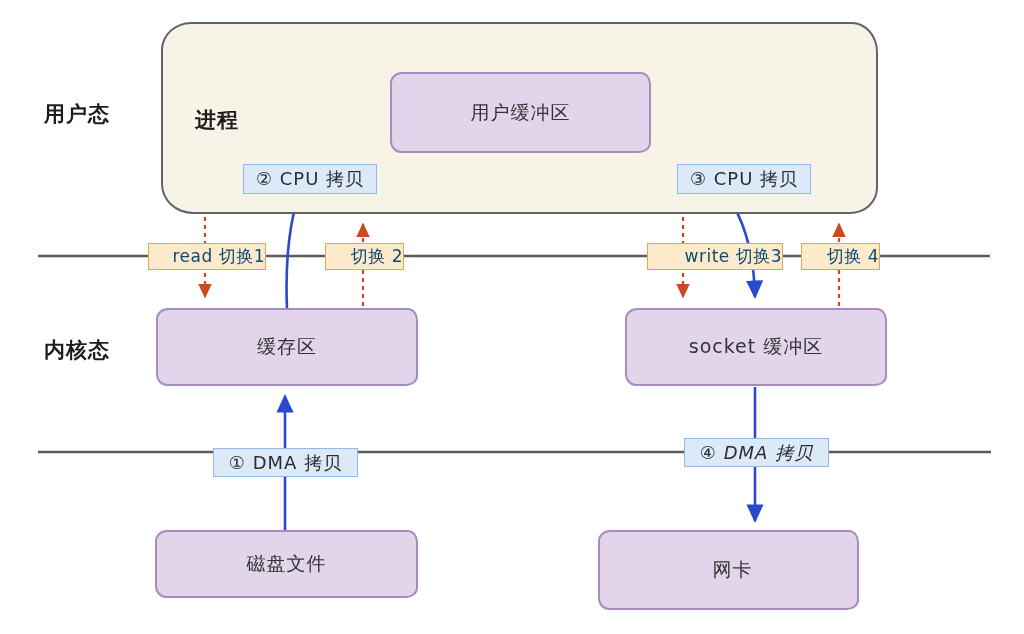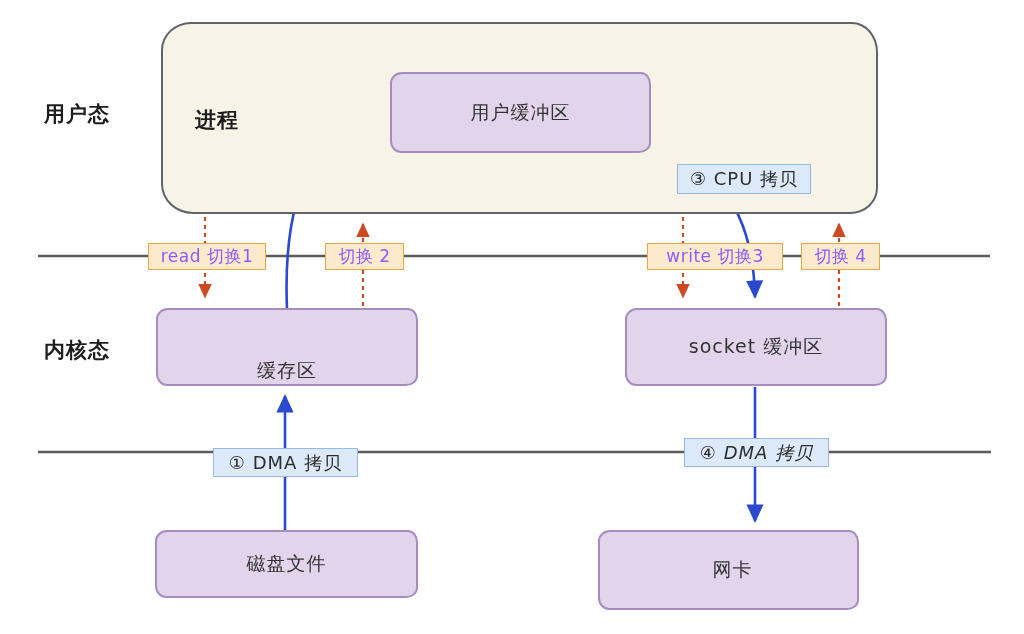--- a/index.html
+++ b/index.html
@@ -32,43 +32,43 @@
   .node{
     position:absolute;
     background:#e2d5eb;
     border:2px solid #a78cbf;
     border-radius:12px 10px 12px 11px / 11px 12px 10px 12px;
     box-sizing:border-box;
     display:flex;align-items:center;justify-content:center;
     font-size:19px;color:#333333;letter-spacing:1px;white-space:nowrap;
   }
   .node-user-buffer{left:390px;top:72px;width:261px;height:81px;}
-  .node-kernel-buffer{left:156px;top:308px;width:262px;height:78px;align-items:flex-end;}
+  .node-kernel-buffer{left:156px;top:308px;width:262px;height:78px;}
   .node-socket-buffer{left:625px;top:308px;width:262px;height:78px;}
   .node-disk-file{left:155px;top:530px;width:263px;height:68px;}
   .node-nic{left:598px;top:530px;width:261px;height:80px;padding-left:8px;}
   .copy-label{
     position:absolute;
     background:#dbe9f9;
     border:1.5px solid #94b9e5;
     box-sizing:border-box;
     display:flex;align-items:center;justify-content:center;
     font-size:18px;color:#2d2d2d;letter-spacing:1px;white-space:nowrap;
   }
   .copy-cpu-2{left:243px;top:164px;width:134px;height:30px;}
   .copy-cpu-3{left:677px;top:164px;width:134px;height:30px;}
   .copy-dma-1{left:213px;top:448px;width:145px;height:29px;}
   .copy-dma-4{left:684px;top:438px;width:145px;height:29px;font-style:italic;}
   .switch-label{
     position:absolute;
     background:#fdeacd;
     border:1.5px solid #e2a944;
     box-sizing:border-box;
-    display:flex;align-items:center;justify-content:center;
-    font-size:17px;color:#8b5cf6;letter-spacing:0.5px;white-space:nowrap;
+    display:flex;align-items:center;justify-content:flex-end;
+    font-size:17px;color:#0c4a6e;letter-spacing:0.5px;white-space:nowrap;
   }
   .switch-read-1{left:148px;top:243px;width:118px;height:27px;}
   .switch-2{left:325px;top:243px;width:79px;height:27px;}
   .switch-write-3{left:619px;top:243px;width:136px;height:27px;margin-left:28px;}
   .switch-4{left:801px;top:243px;width:79px;height:27px;}
 </style>
 </head>
 <body>
 
 <div id="canvas">
@@ -113,20 +113,23 @@
   <div class="node node-socket-buffer">
     <span>socket 缓冲区</span>
   </div>
   <div class="node node-disk-file">
     <span>磁盘文件</span>
   </div>
   <div class="node node-nic">
     <span>网卡</span>
   </div>
 
+  <div class="copy-label copy-cpu-2">
+    <span>② CPU 拷贝</span>
+  </div>
   <div class="copy-label copy-cpu-3">
     <span>③ CPU 拷贝</span>
   </div>
   <div class="copy-label copy-dma-1">
     <span>① DMA 拷贝</span>
   </div>
   <div class="copy-label copy-dma-4">
     <span>④ DMA 拷贝</span>
   </div>
 

